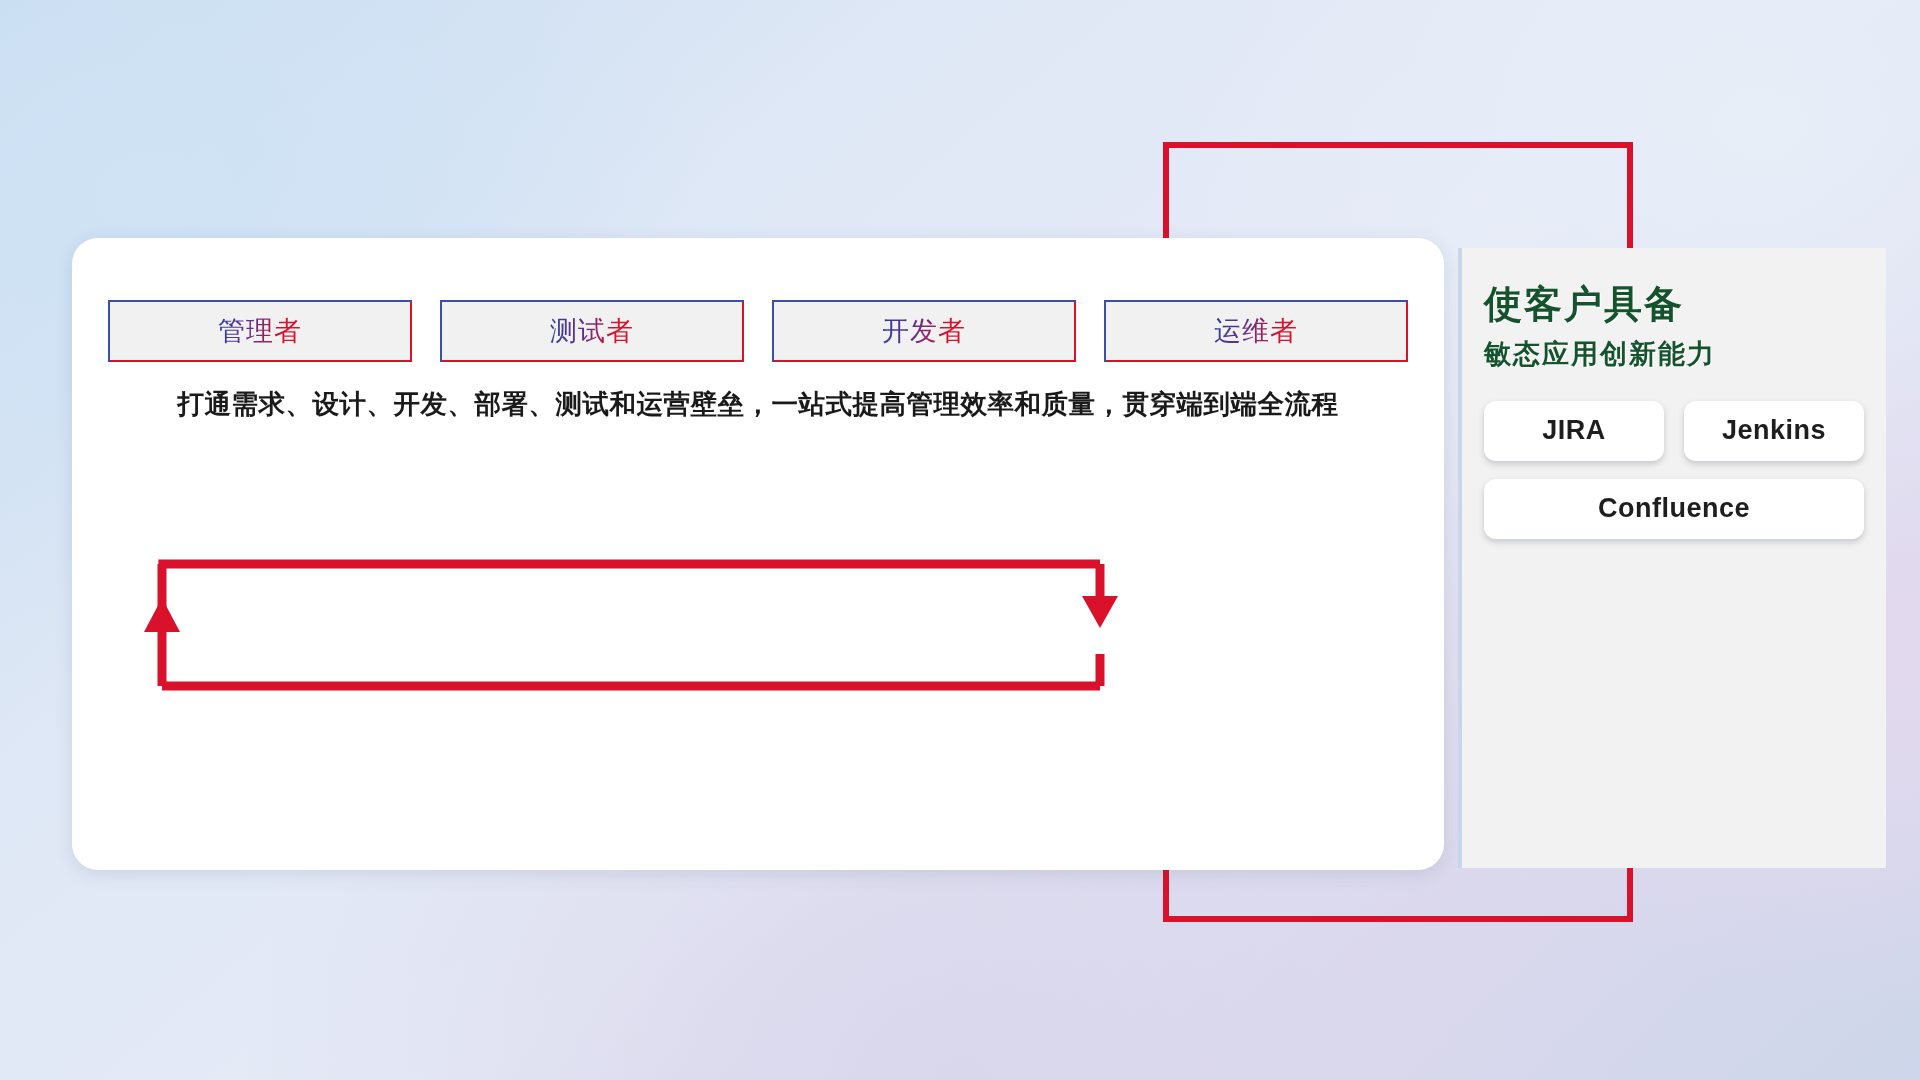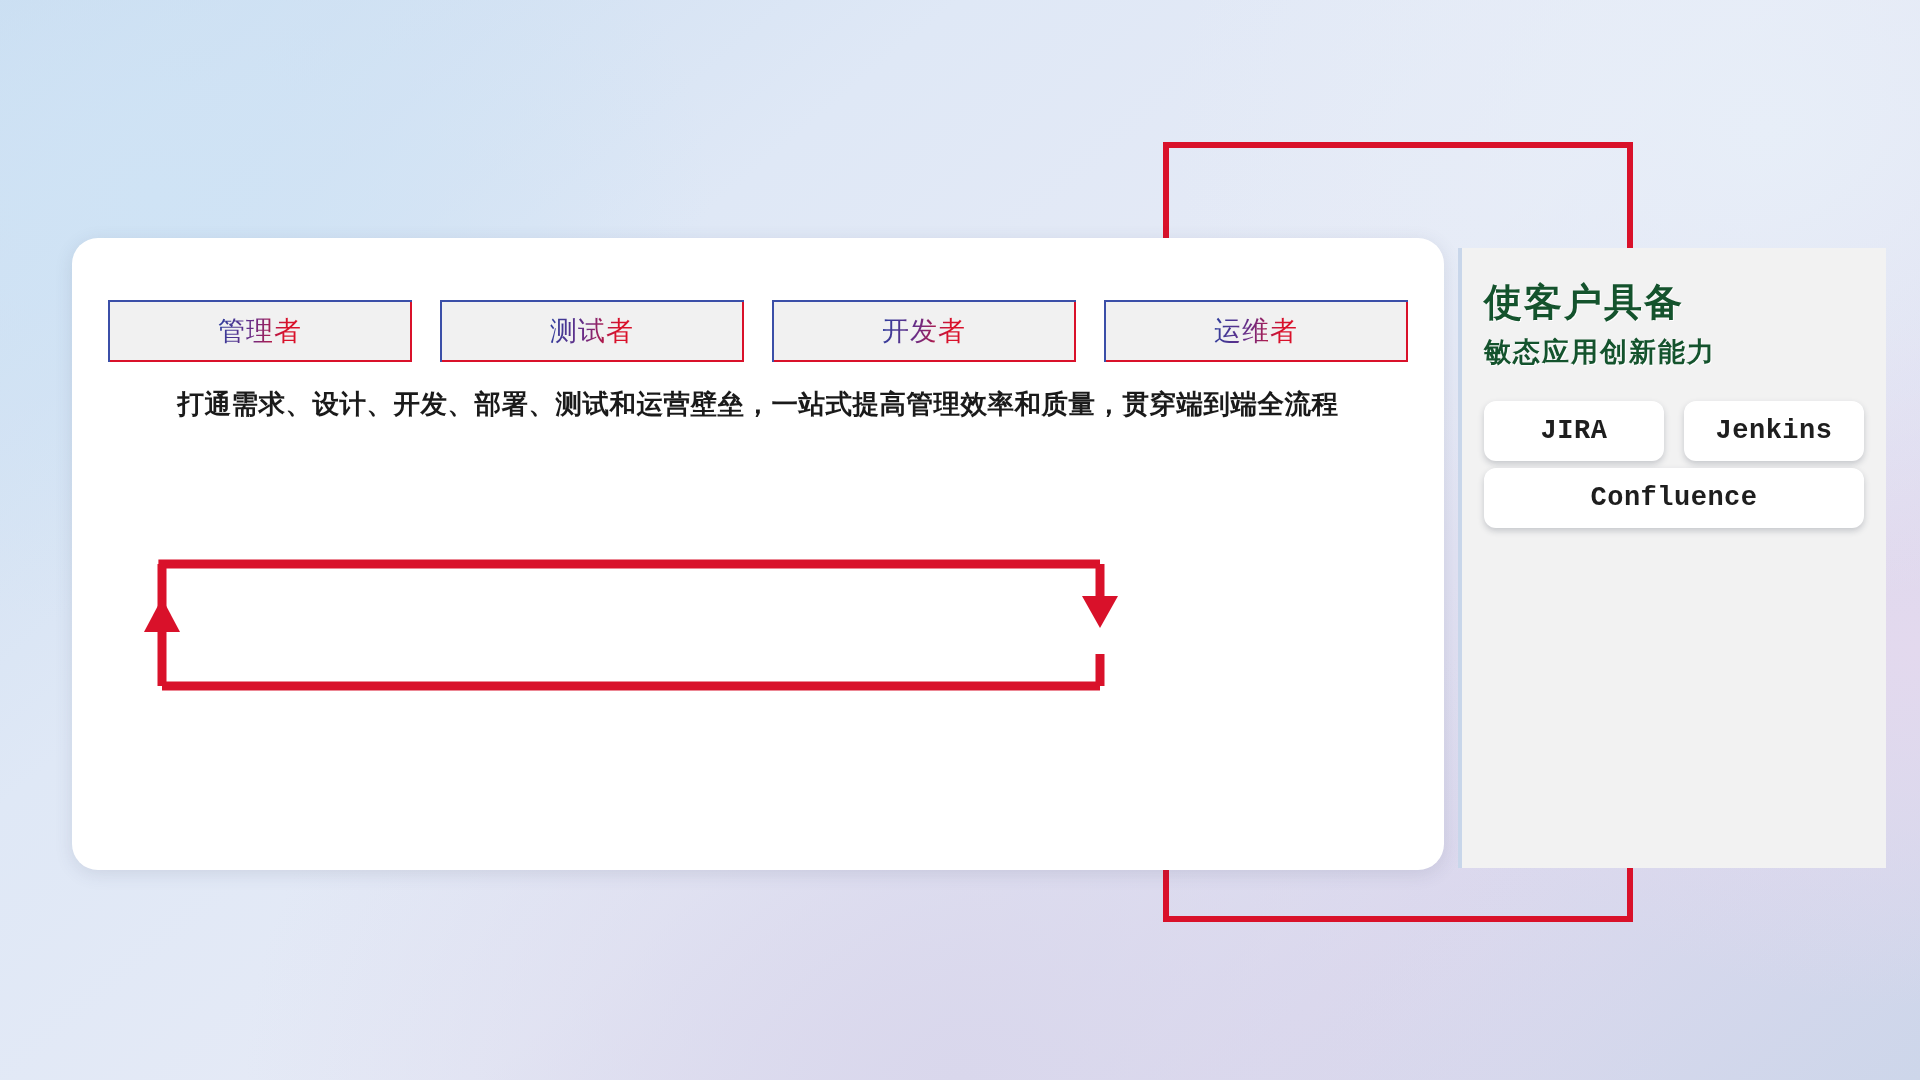--- a/index.html
+++ b/index.html
@@ -15,21 +15,20 @@
       radial-gradient(ellipse 1000px 800px at 92% 12%, #e7eef8 0%, rgba(231,238,248,0) 60%),
       radial-gradient(ellipse 1100px 900px at 50% 100%, #d9d7ec 0%, rgba(217,215,236,0) 65%),
       radial-gradient(ellipse 800px 600px at 100% 60%, #e3d9ee 0%, rgba(227,217,238,0) 60%),
       linear-gradient(140deg, #c8dcf0 0%, #dfe8f6 30%, #e6eaf6 55%, #dcd9ee 78%, #cdd6ea 100%);
   }
 
   #stage {
     position: relative;
     width: 1868px;
     height: 1080px;
-    font-family: Liberation Mono, monospace;
   }
 
   
   .red-frame {
     position: absolute;
     left: 1163px;
     top: 142px;
     width: 470px;
     height: 780px;
     border: 6px solid #d9112a;
@@ -267,21 +266,21 @@
     color: #14532d;
     line-height: 1.52;
     letter-spacing: 2px;
     text-shadow: 1px 1px 0 rgba(255,255,255,0.9);
   }
   .side-title .l2 { font-size: 27px; }
   .tool-grid {
     margin-top: 26px;
     display: flex;
     flex-wrap: wrap;
-    gap: 7px 20px;
+    gap: 18px 20px;
   }
   .tool-chip {
     background: #ffffff;
     border-radius: 12px;
     box-shadow: 0 3px 6px rgba(40,50,70,0.22);
     height: 60px;
     display: flex;
     align-items: center;
     justify-content: center;
     font-size: 27px;

